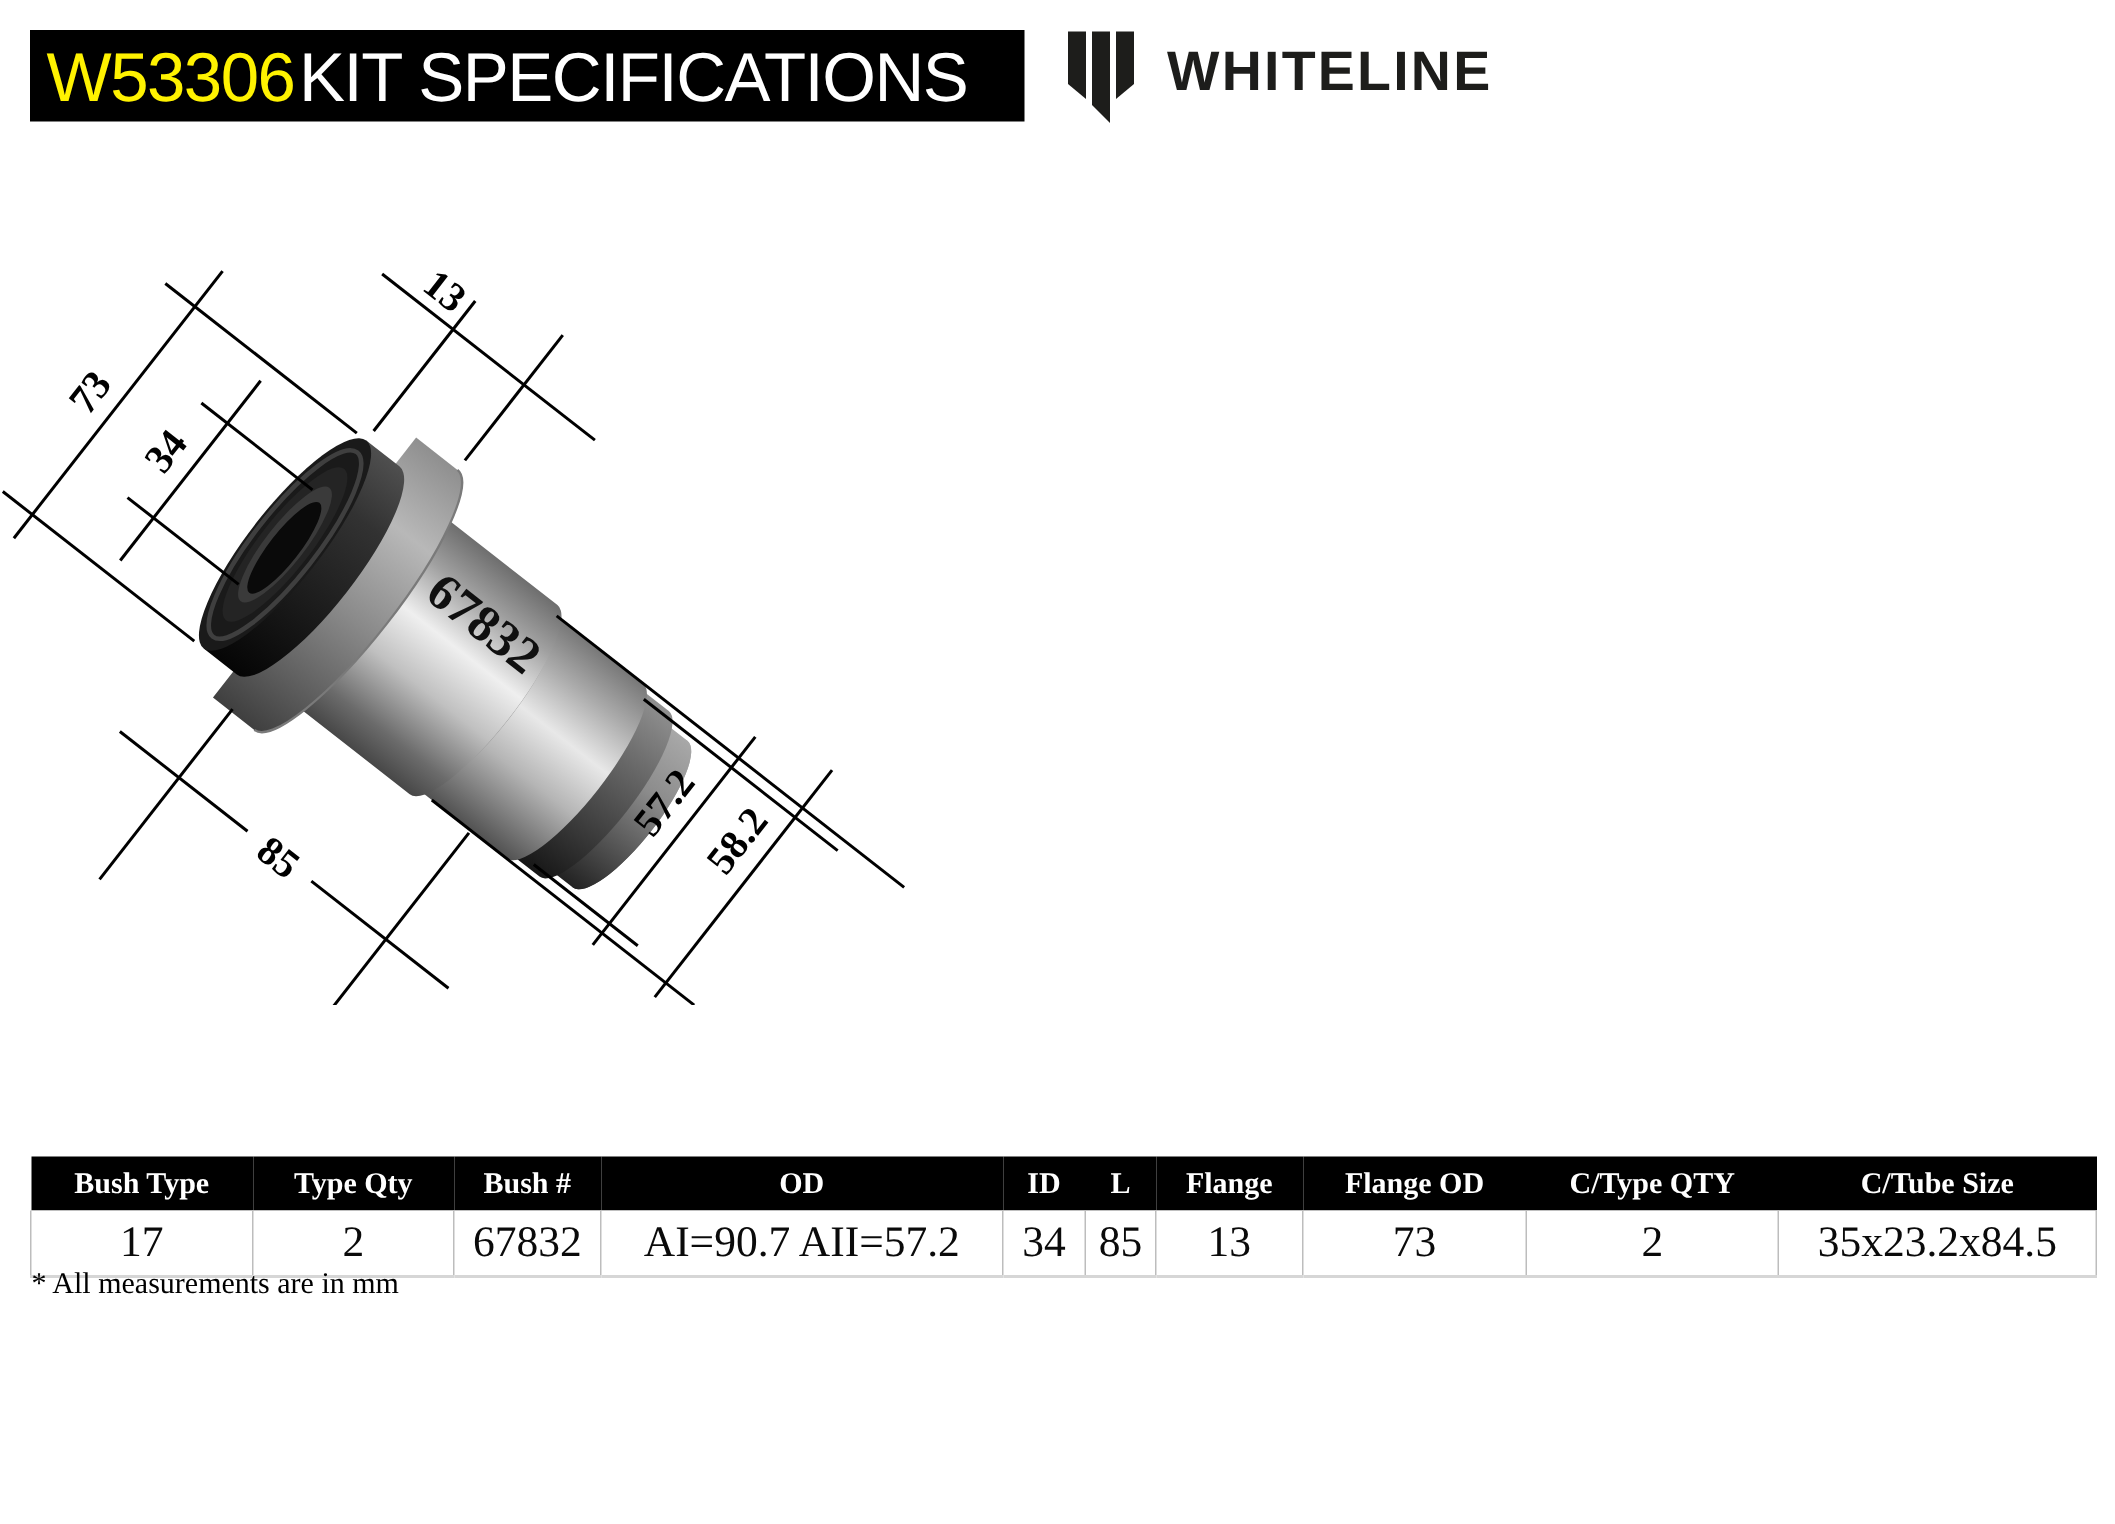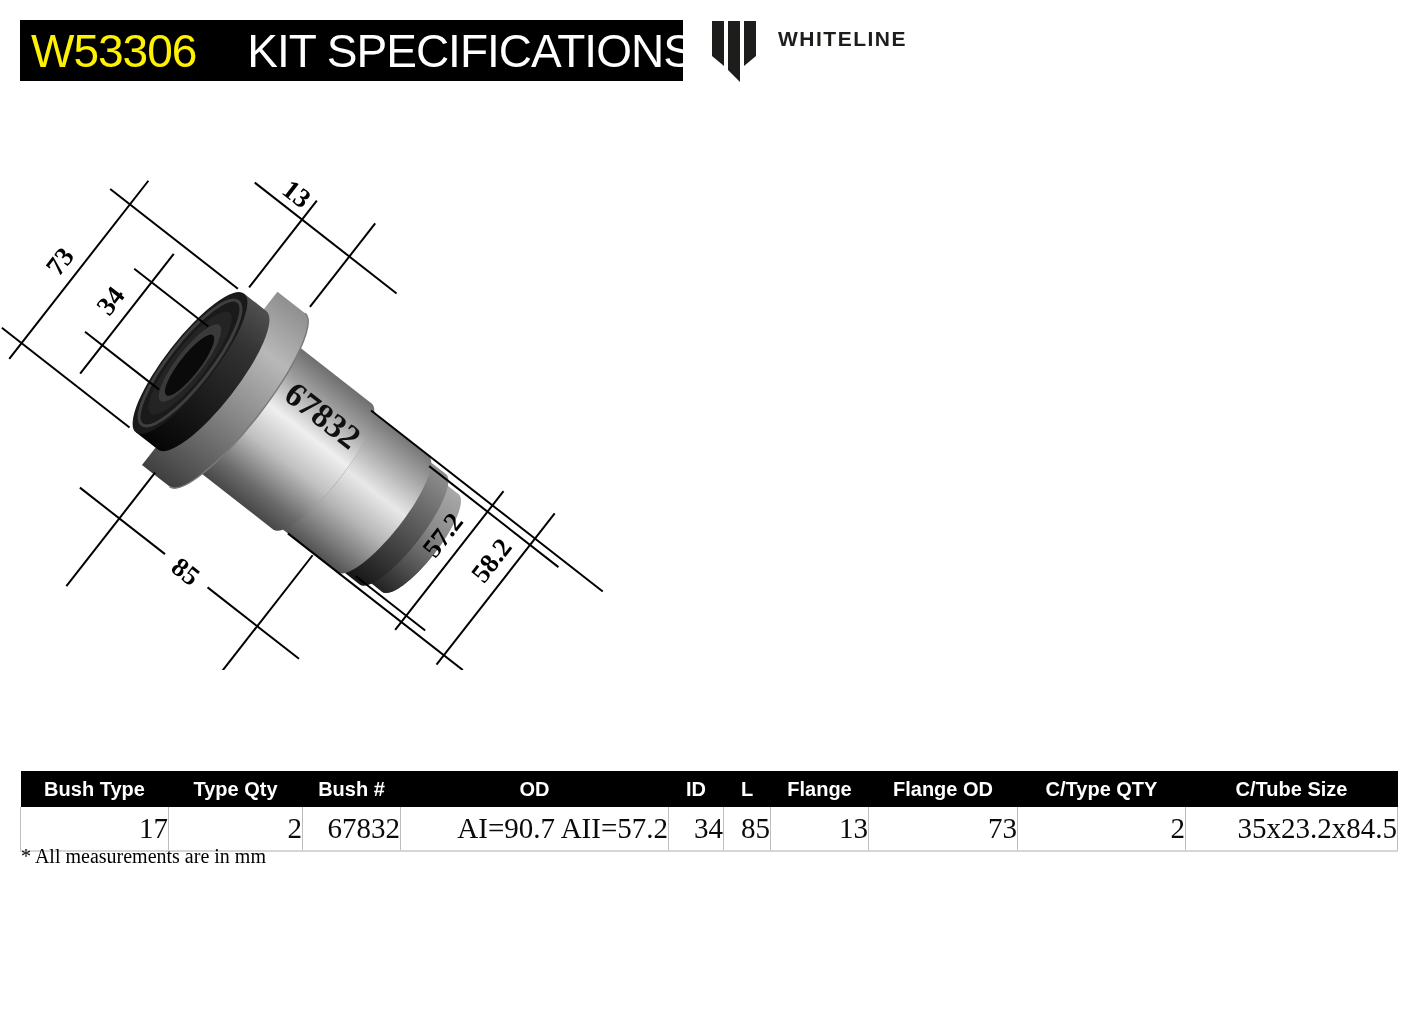--- a/index.html
+++ b/index.html
@@ -4,51 +4,51 @@
 <style>
   html,body{margin:0;padding:0;}
   body{
     width:1410px;height:1016px;position:relative;background:#ffffff;
     font-family:"Liberation Sans",sans-serif;overflow:hidden;
   }
   
   .banner{
     position:absolute;left:20px;top:20px;width:663px;height:61px;
     background:#000000;display:flex;align-items:center;
-    padding-left:11px;box-sizing:border-box;white-space:nowrap;gap:48px;
+    padding-left:11px;box-sizing:border-box;white-space:nowrap;
   }
   .banner .code{color:#fff200;font-size:46px;letter-spacing:-1px;}
   .banner .rest{color:#ffffff;font-size:46px;letter-spacing:-1px;margin-left:3px;}
   
   .logo{position:absolute;left:712px;top:20px;display:flex;align-items:flex-start;}
   .logo .wordmark{
-    margin-left:22px;margin-top:7px;font-weight:bold;font-size:21px;
+    margin-left:22px;margin-top:7px;font-weight:bold;font-size:37px;
     letter-spacing:1.5px;color:#1d1d1b;
   }
   
   .drawing{position:absolute;left:0px;top:150px;width:620px;height:520px;}
   .dim-line{stroke:#000000;stroke-width:2;fill:none;}
   .dim-label{
     font-family:"Liberation Serif",serif;font-weight:bold;font-size:27px;fill:#000000;
   }
   .part-label{
     font-family:"Liberation Serif",serif;font-weight:bold;font-size:34px;fill:#101010;
   }
   
   .spec-table{
     position:absolute;left:20px;top:771px;width:1377px;
     border-collapse:collapse;table-layout:fixed;
   }
   .spec-table th{
     background:#000000;color:#ffffff;font-weight:bold;font-size:20px;
-    font-family:Liberation Sans, sans-serif;height:36px;padding:0;text-align:center;
+    font-family:Liberation Serif, serif;height:36px;padding:0;text-align:center;
   }
   .spec-table td{
     font-family:"Liberation Serif",serif;font-size:29px;color:#0a0a0a;
-    height:43px;padding:0;text-align:right;vertical-align:middle;
+    height:43px;padding:0;text-align:center;vertical-align:middle;
     border-right:1px solid #bdbdbd;border-bottom:2px solid #d6d6d6;background:#ffffff;
   }
   .spec-table td:first-child{border-left:1px solid #bdbdbd;}
   
   .footnote{
     position:absolute;left:21px;top:845px;
     font-family:Liberation Serif, serif;font-size:20px;color:#000000;
   }
 </style>
 </head>

